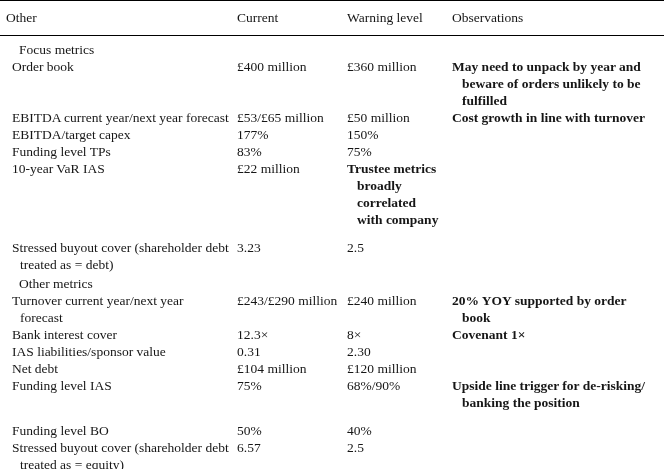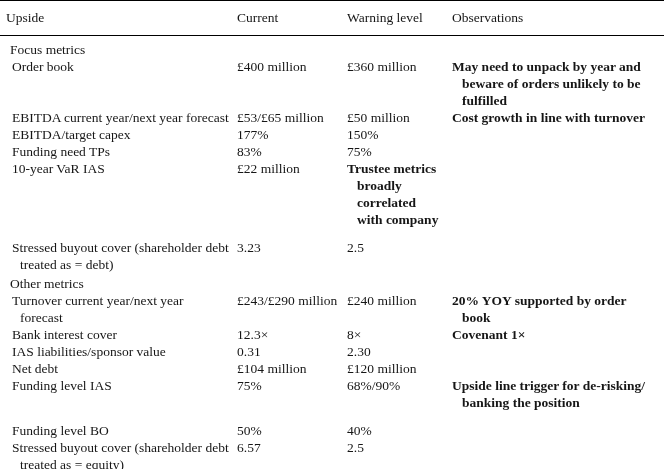--- a/index.html
+++ b/index.html
@@ -16,21 +16,21 @@
   }
   .tbl { border-top: 1.5px solid #000; }
   .hrow {
     display: grid;
     grid-template-columns: 231px 110px 105px 1fr;
     padding: 8px 0 9px 6px;
     border-bottom: 1px solid #000;
     align-items: start;
   }
   .body { padding-top: 3px; }
-  .section-title { padding: 2px 0 0 10px; }
+  .section-title { padding: 2px 0 0 19px; }
   .row {
     display: grid;
     grid-template-columns: 231px 110px 105px 1fr;
     padding-left: 6px;
     align-items: start;
   }
   .gap { margin-top: 11px; }
   .item { padding-left: 14px; text-indent: -8px; padding-right: 8px; }
   .c2, .c3 { padding-right: 8px; }
   .obs { padding-left: 10px; text-indent: -10px; padding-right: 12px; font-weight: bold; }
@@ -40,21 +40,21 @@
     border-top: 1px solid #000;
     border-bottom: 1.5px solid #000;
   }
 </style>
 </head>
 <body>
 
 <div class="tbl">
 
   <div class="hrow">
-    <div class="c1">Upside</div>
+    <div class="c1">Other</div>
     <div class="c2">Current</div>
     <div class="c3">Warning level</div>
     <div class="c4">Observations</div>
   </div>
 
   <div class="body">
 
     <div class="section-title">Focus metrics</div>
 
     <div class="row">
@@ -72,21 +72,21 @@
     </div>
 
     <div class="row">
       <div class="c1 item">EBITDA/target capex</div>
       <div class="c2">177%</div>
       <div class="c3">150%</div>
       <div class="c4 obs"></div>
     </div>
 
     <div class="row">
-      <div class="c1 item">Funding need TPs</div>
+      <div class="c1 item">Funding level TPs</div>
       <div class="c2">83%</div>
       <div class="c3">75%</div>
       <div class="c4 obs"></div>
     </div>
 
     <div class="row">
       <div class="c1 item">10-year VaR IAS</div>
       <div class="c3">£22 million</div>
       <div class="c4 obs">Trustee metrics broadly correlated with company</div>
     </div>

